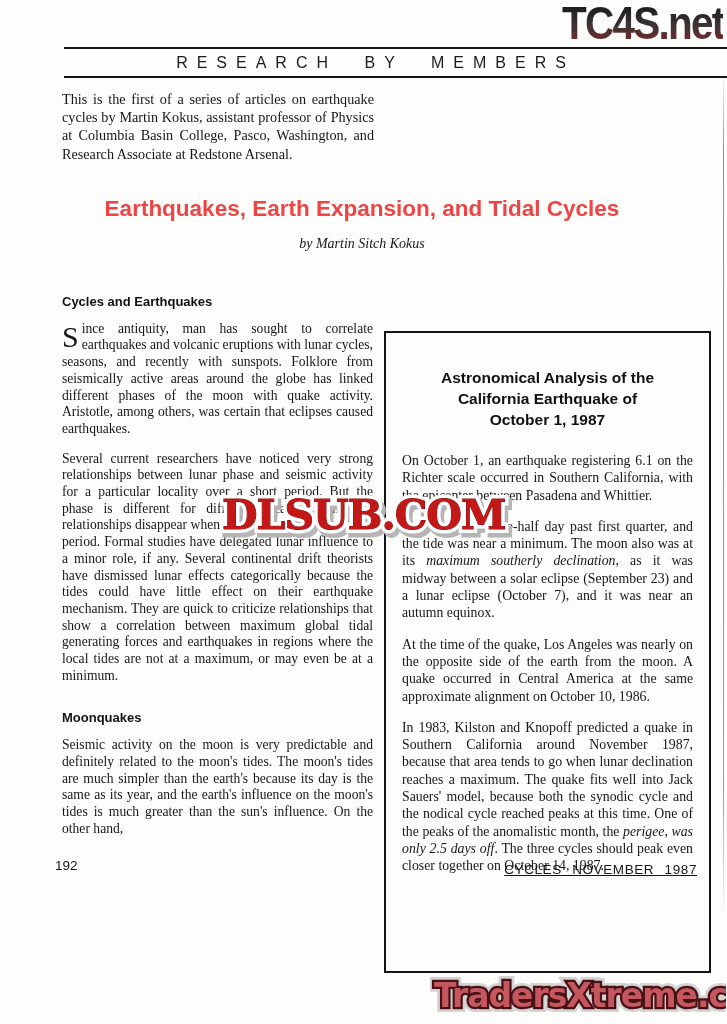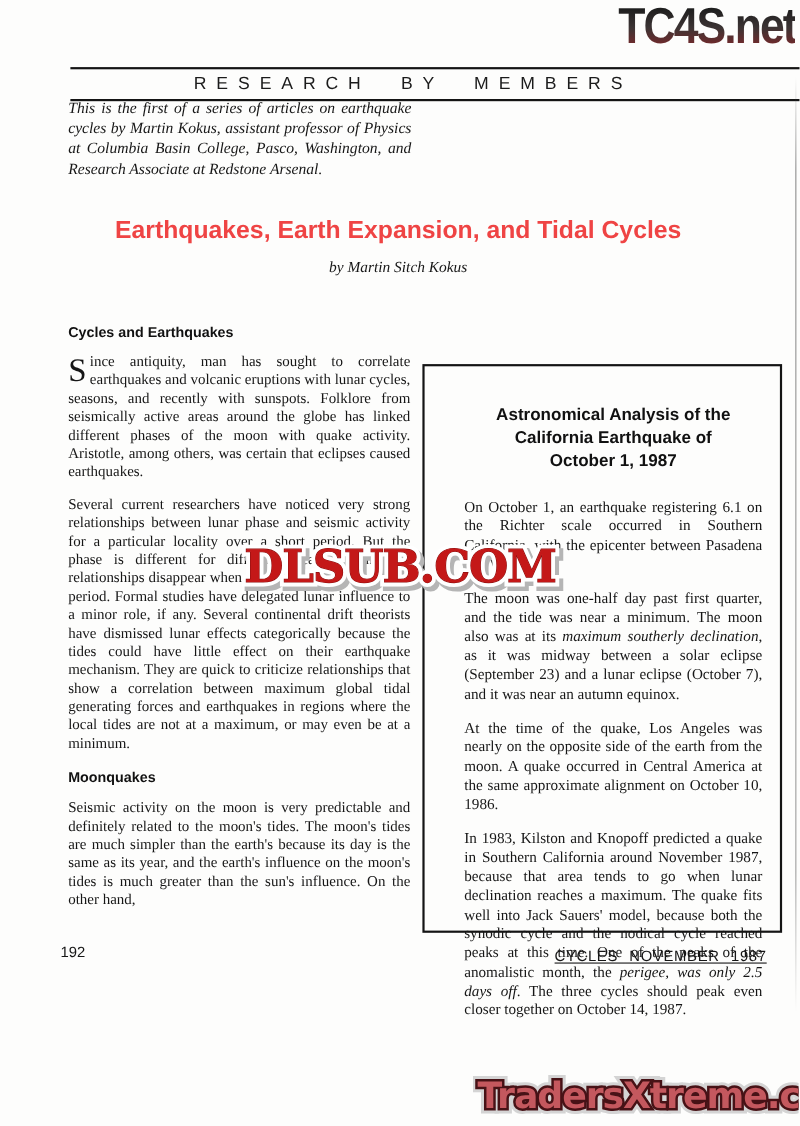--- a/index.html
+++ b/index.html
@@ -10,44 +10,44 @@
   
   .wm-top{position:absolute;top:0px;right:4px;font-family:"Liberation Sans",sans-serif;
     font-weight:bold;font-size:46px;letter-spacing:-2px;line-height:1;
     transform:scaleX(.88);transform-origin:right top;
     background:linear-gradient(to bottom,#1f1f1f 18%,#3c3434 55%,#76292b 92%);
     -webkit-background-clip:text;background-clip:text;color:transparent;}
 
   
   .band{position:absolute;left:64px;right:0;top:47px;height:27px;
     border-top:2px solid #141414;border-bottom:2px solid #141414;
-    display:flex;align-items:center;justify-content:center;margin-top:14px;}
+    display:flex;align-items:center;justify-content:center;}
   .band-label{font-family:"Liberation Sans",sans-serif;font-size:16px;color:#1b1b1b;
     letter-spacing:9px;word-spacing:14px;white-space:nowrap;margin-left:-40px;}
 
-  .intro{position:absolute;left:62px;top:90px;width:312px;font-style:italic;
+  .intro{position:absolute;left:62px;top:90px;width:312px;
     font-size:14.2px;line-height:18.2px;text-align:justify;}
 
   .title{position:absolute;left:62px;width:600px;top:196px;text-align:center;
     font-family:"Liberation Sans",sans-serif;font-weight:bold;font-size:22.5px;color:#ef4444;}
   .byline{position:absolute;left:62px;width:600px;top:236px;text-align:center;
     font-style:italic;font-size:14px;}
 
   
   .leftcol{position:absolute;left:62px;top:294px;width:311px;font-size:13.6px;
     line-height:16.7px;text-align:justify;}
   .subhead{font-family:"Liberation Sans",sans-serif;font-weight:bold;font-size:13px;
     margin:0 0 10px 0;color:#111;text-align:left;}
-  .subhead.mid{margin-top:15px;}
+  .subhead.mid{margin-top:26px;}
   .leftcol p{margin:0 0 13px 0;}
   .dropcap{float:left;font-size:30px;line-height:26px;padding:3px 3px 0 0;}
 
   
-  .sidebox{position:absolute;left:384px;top:331px;width:327px;height:517px;
-    border:2px solid #141414;box-sizing:border-box;background:transparent;padding-left:20px;}
+  .sidebox{position:absolute;left:384px;top:331px;width:327px;height:642px;
+    border:2px solid #141414;box-sizing:border-box;background:transparent;}
   .sidebox-title{font-family:"Liberation Sans",sans-serif;font-weight:bold;font-size:15.5px;
     line-height:21px;text-align:center;margin:34px 10px 22px 10px;color:#111;}
   .sidebox p{margin:0 16px 14px 16px;font-size:13.8px;line-height:17.3px;text-align:justify;}
 
   
   .pagenum{position:absolute;left:55px;top:858px;font-family:"Liberation Sans",sans-serif;
     font-weight:normal;font-size:13.5px;}
   .journal{position:absolute;right:30px;top:862px;font-family:"Liberation Sans",sans-serif;
     font-size:13.5px;letter-spacing:.6px;word-spacing:6px;text-decoration:underline;}
 

